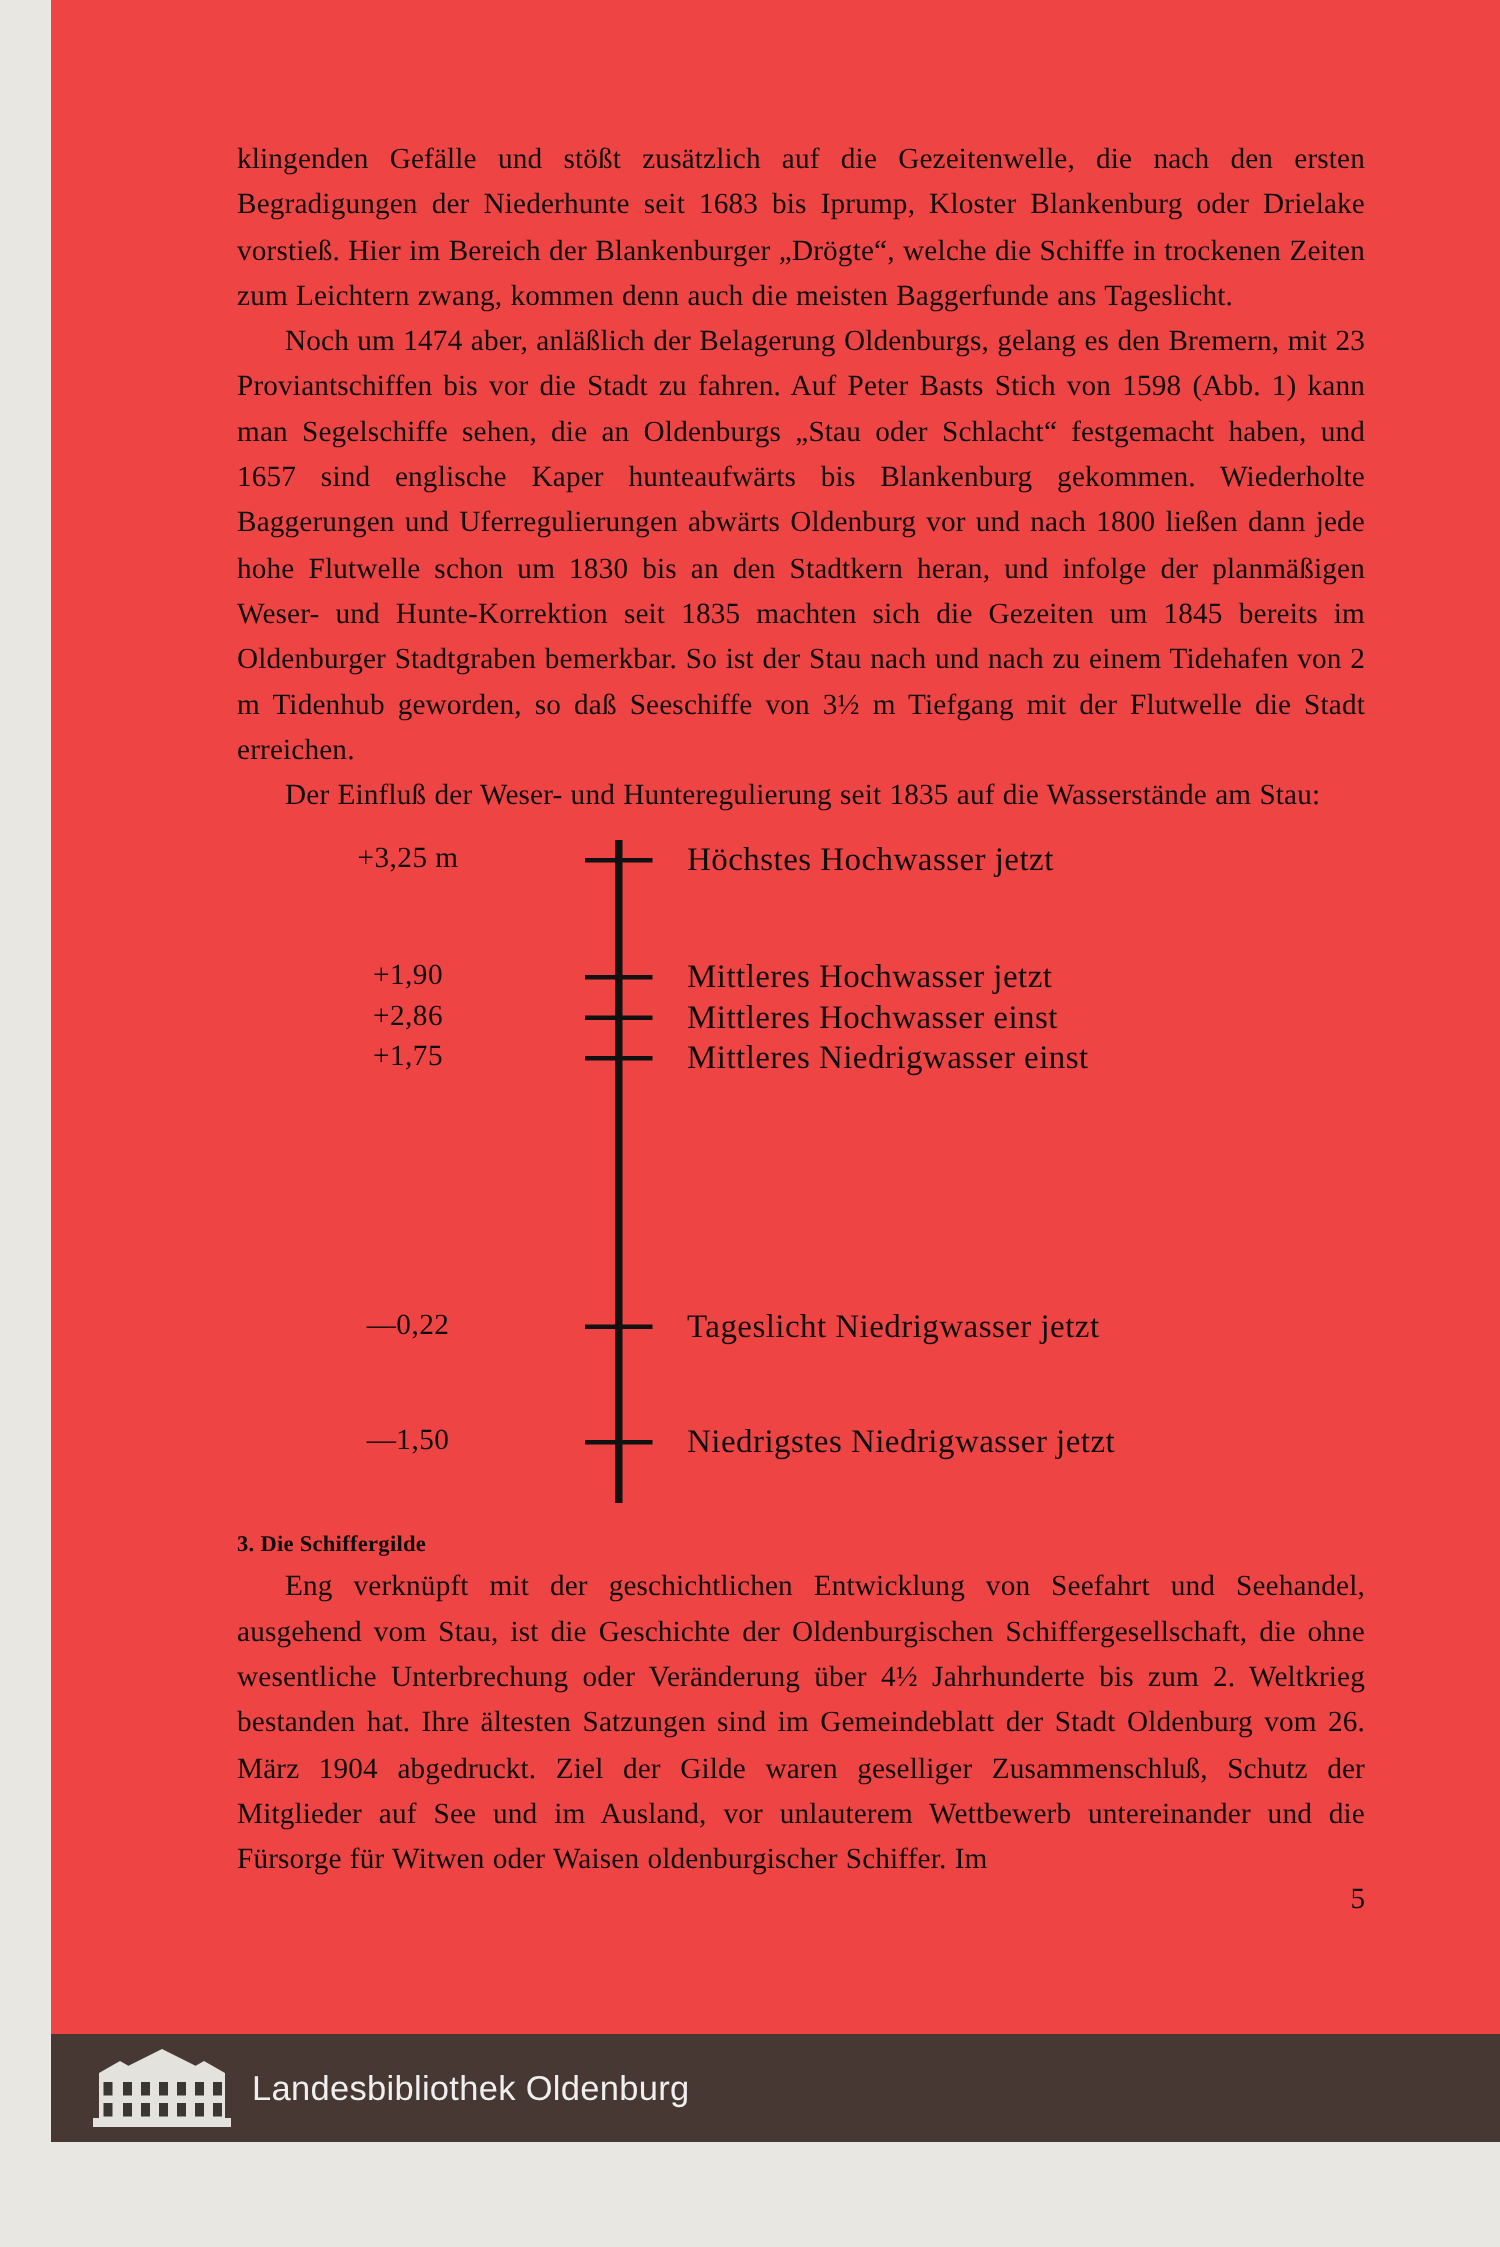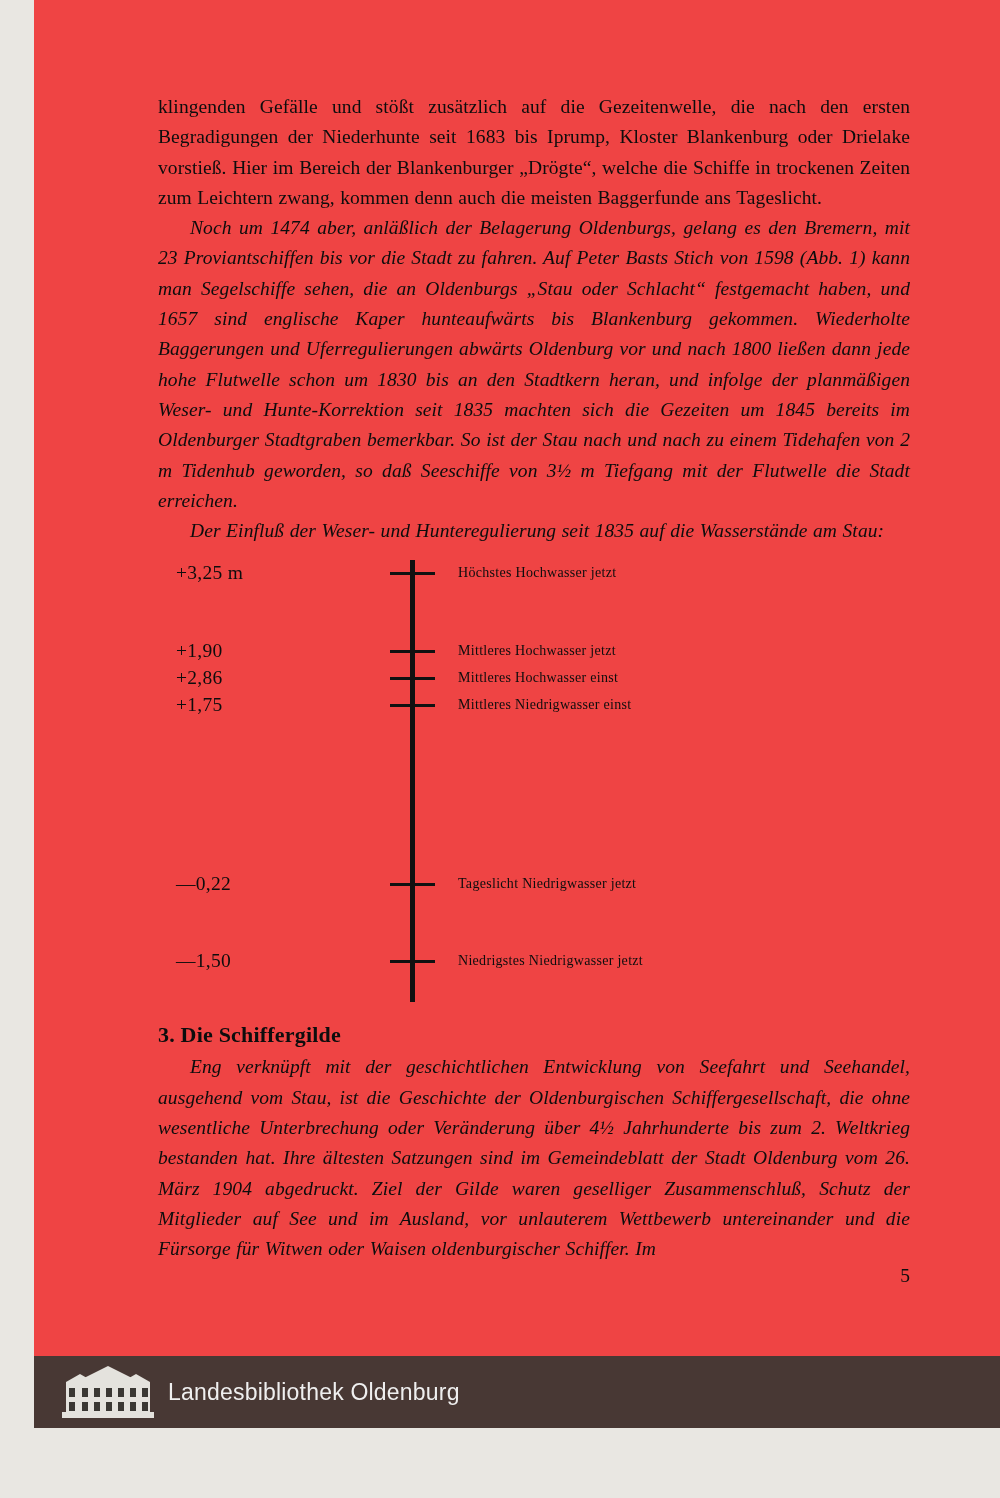--- a/index.html
+++ b/index.html
@@ -32,21 +32,20 @@
     margin: 0;
     font-size: 19.5px;
     line-height: 30.3px;
     text-align: justify;
     color: #0d0d0d;
     letter-spacing: 0.1px;
     word-spacing: 0.5px;
   }
   p.indent {
     text-indent: 32px;
-    font-style: italic;
   }
   .scale-figure {
     position: relative;
     width: 752px;
     height: 462px;
     margin-top: 14px;
   }
   .axis {
     position: absolute;
     left: 252px;
@@ -56,52 +55,52 @@
     background: #111;
   }
   .tick-row {
     position: absolute;
     left: 0;
     width: 752px;
     height: 26px;
   }
   .tick-value {
     position: absolute;
-    left: 18px;
+    left: 3px;
     width: 222px;
-    text-align: left;
+    text-align: center;
     font-size: 19.5px;
     color: #0d0d0d;
     line-height: 26px;
     letter-spacing: 0.3px;
   }
   .tick-mark {
     position: absolute;
     left: 232px;
     top: 12px;
     width: 45px;
     height: 3px;
     background: #111;
   }
   .tick-mark.bold {
     height: 6px;
     top: 10px;
   }
   .tick-label {
     position: absolute;
     left: 300px;
-    font-size: 14px;
+    font-size: 22px;
     color: #0d0d0d;
     line-height: 26px;
     letter-spacing: 0.3px;
     white-space: nowrap;
   }
   h3.section-head {
     margin: 0 0 0 0;
-    font-size: 22px;
+    font-size: 15px;
     font-weight: bold;
     color: #0d0d0d;
     letter-spacing: 0.2px;
   }
   .page-number {
     position: absolute;
     right: 0;
     font-size: 19.5px;
     color: #0d0d0d;
   }

